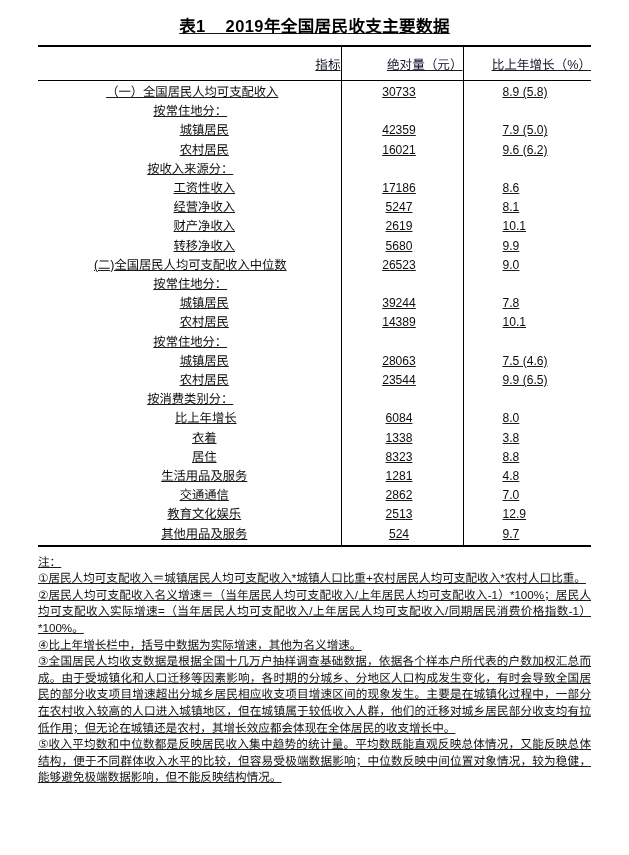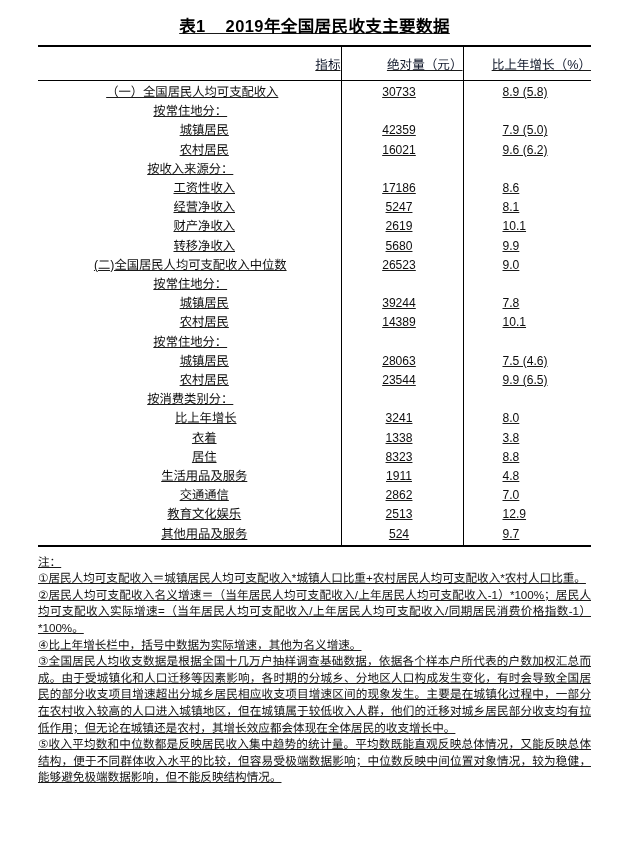--- a/index.html
+++ b/index.html
@@ -216,36 +216,36 @@
           <td class="cell-num">23544</td>
           <td class="cell-pct">9.9 (6.5)</td>
         </tr>
         <tr>
           <td class="cell-label lv-1">按消费类别分：</td>
           <td class="cell-num"></td>
           <td class="cell-pct"></td>
         </tr>
         <tr>
           <td class="cell-label lv-2b">比上年增长</td>
-          <td class="cell-num">3241</td>
+          <td class="cell-num">6084</td>
           <td class="cell-pct">8.0</td>
         </tr>
         <tr>
           <td class="cell-label lv-2">衣着</td>
           <td class="cell-num">1338</td>
           <td class="cell-pct">3.8</td>
         </tr>
         <tr>
           <td class="cell-label lv-2">居住</td>
           <td class="cell-num">8323</td>
           <td class="cell-pct">8.8</td>
         </tr>
         <tr>
           <td class="cell-label lv-2">生活用品及服务</td>
-          <td class="cell-num">1911</td>
+          <td class="cell-num">1281</td>
           <td class="cell-pct">4.8</td>
         </tr>
         <tr>
           <td class="cell-label lv-2">交通通信</td>
           <td class="cell-num">2862</td>
           <td class="cell-pct">7.0</td>
         </tr>
         <tr>
           <td class="cell-label lv-2">教育文化娱乐</td>
           <td class="cell-num">2513</td>

